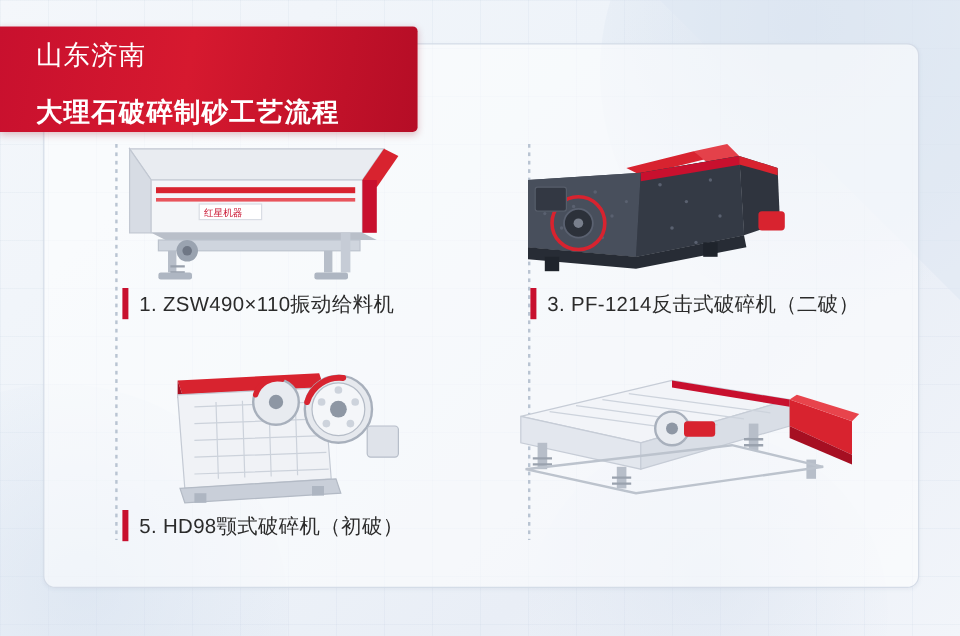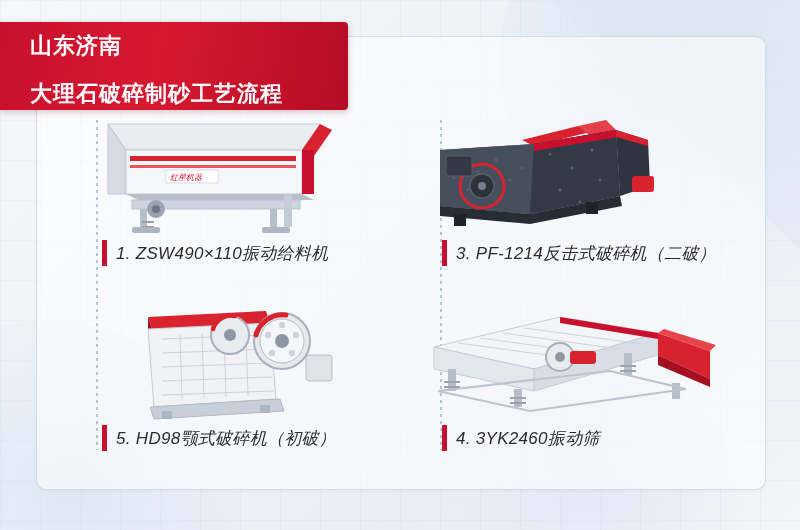--- a/index.html
+++ b/index.html
@@ -81,21 +81,21 @@
     height: 88px;
     background: linear-gradient(100deg, #c8102e 0%, #d6192f 45%, #b50d26 100%);
     border-radius: 0 4px 4px 0;
     box-shadow: 0 2px 6px rgba(150,20,35,0.25);
     padding: 9px 0 0 30px;
     box-sizing: border-box;
     color: #ffffff;
   }
   .title-line1 {
     font-size: 22px;
-    font-weight: bold;
+    font-weight: normal;
     letter-spacing: 1px;
     line-height: 30px;
     white-space: nowrap;
   }
   .title-line2 {
     font-size: 22px;
     font-weight: bold;
     letter-spacing: 1px;
     line-height: 32px;
     margin-top: 17px;
@@ -107,21 +107,20 @@
     position: absolute;
     left: 70px;
     top: 110px;
     width: 680px;
     height: 370px;
   }
   .cell {
     position: absolute;
     width: 340px;
     height: 185px;
-    font-style: italic;
   }
   .cell-1 { left: 0;    top: 0;   }
   .cell-3 { left: 340px; top: 0;  }
   .cell-2 { left: 0;    top: 185px; }
   .cell-4 { left: 340px; top: 185px; }
 
   .machine {
     position: absolute;
     left: 0;
     top: 0;
@@ -352,20 +351,16 @@
           </g>
           <g stroke="#9aa2ae" stroke-width="2" fill="none">
             <path d="M34,92 h16 M34,87 h16"></path>
             <path d="M100,108 h16 M100,103 h16"></path>
             <path d="M210,76 h16 M210,71 h16"></path>
           </g>
 
           <polygon points="28,96 120,116 276,94 200,76" fill="none" stroke="#bcc3cd" stroke-width="2"></polygon>
         </svg>
       </div>
-      <div class="caption">
-        <div class="caption-bar"></div>
-        <div class="caption-text">4. 3YK2460振动筛</div>
-      </div>
     </div>
 
   </div>
 </div>
 
 </body></html>

